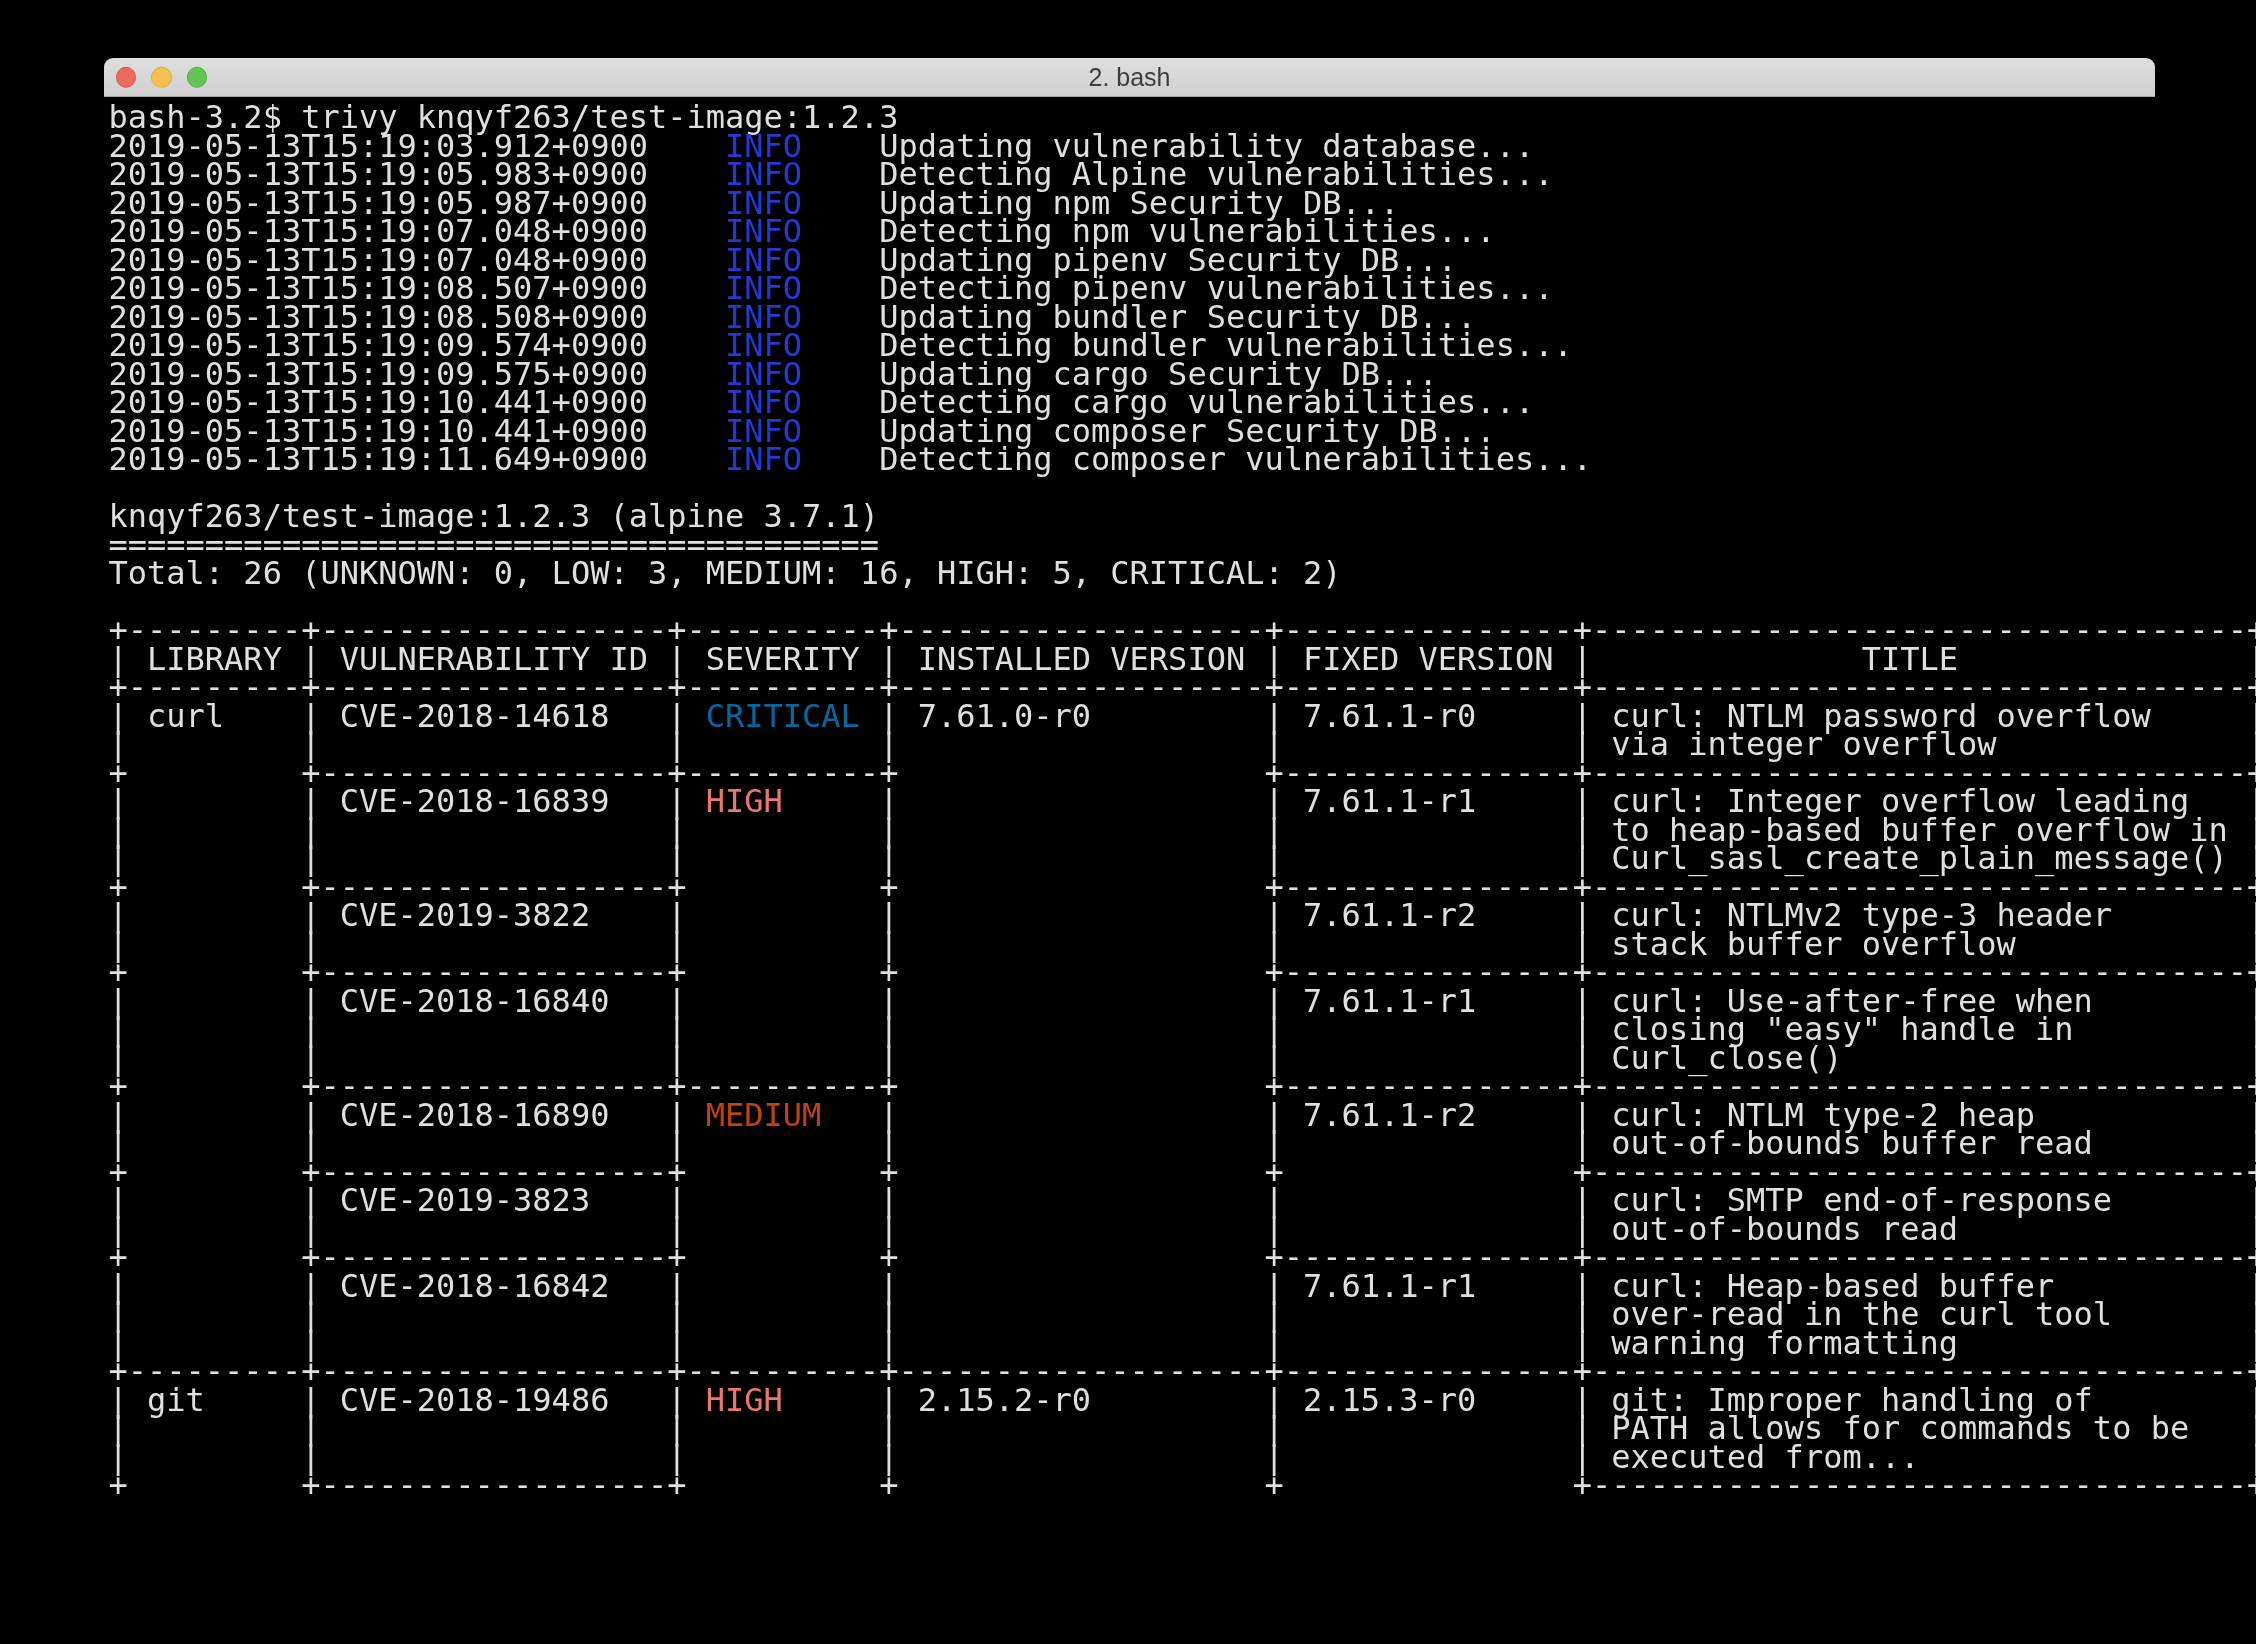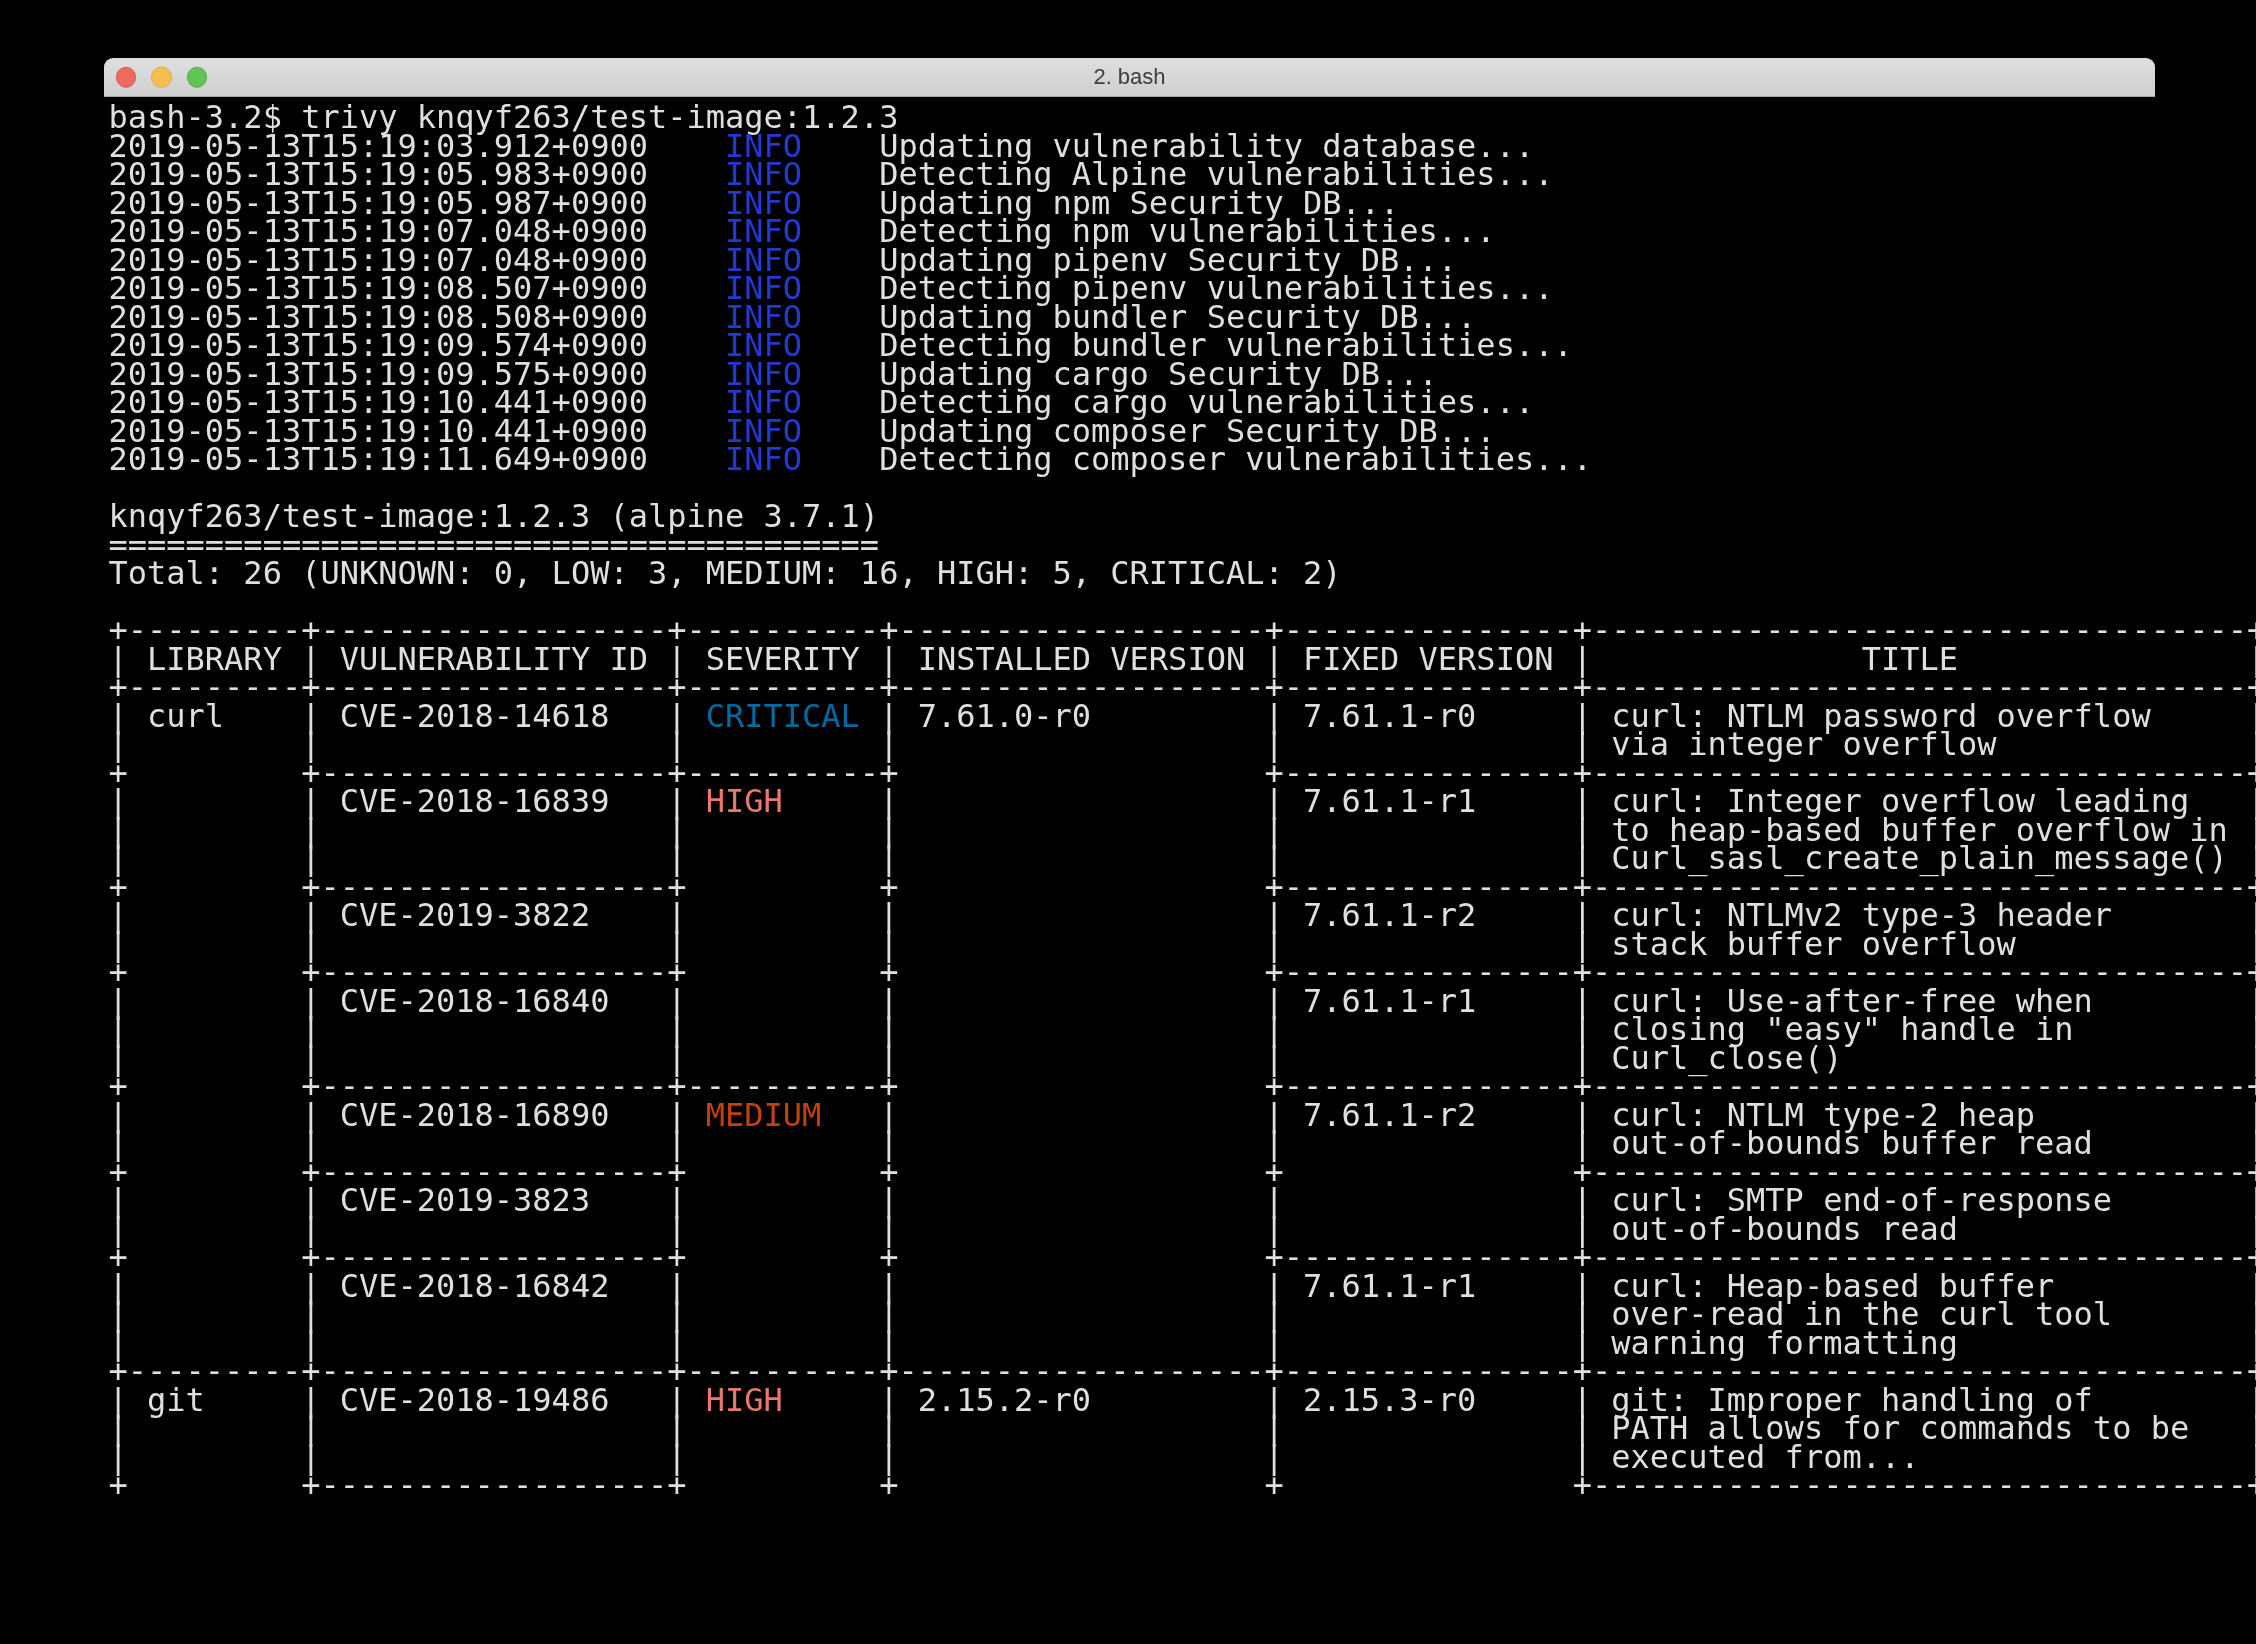--- a/index.html
+++ b/index.html
@@ -13,21 +13,21 @@
               border-bottom:0.9px solid #a8a8a8; border-radius:9px 9px 0 0;
               position:relative; display:flex; align-items:center; justify-content:center; }
 
   .lights { position:absolute; left:11.6px; top:50%; transform:translateY(-50%);
             display:flex; gap:15px; }
   .light { width:20.5px; height:20.5px; border-radius:50%; box-sizing:border-box; padding:0; }
   .light.close { background:#ec6a5e; border:0.9px solid #d45d52; }
   .light.min   { background:#f5bf4f; border:0.9px solid #dfab43; }
   .light.zoom  { background:#61c454; border:0.9px solid #55ab49; }
 
-  .titlebar .title { font-size:22px; font-weight:500; color:#3d3d3d; }
+  .titlebar .title { font-size:25px; font-weight:500; color:#3d3d3d; }
 
   pre.screen { margin:0; padding:6.2px 0 0 4.5px;
                font-family:"DejaVu Sans Mono", monospace;
                font-size:32px; line-height:28.5px;
                color:#dfdfdf; }
 </style>
 </head>
 <body>
 
 <div class="window">

